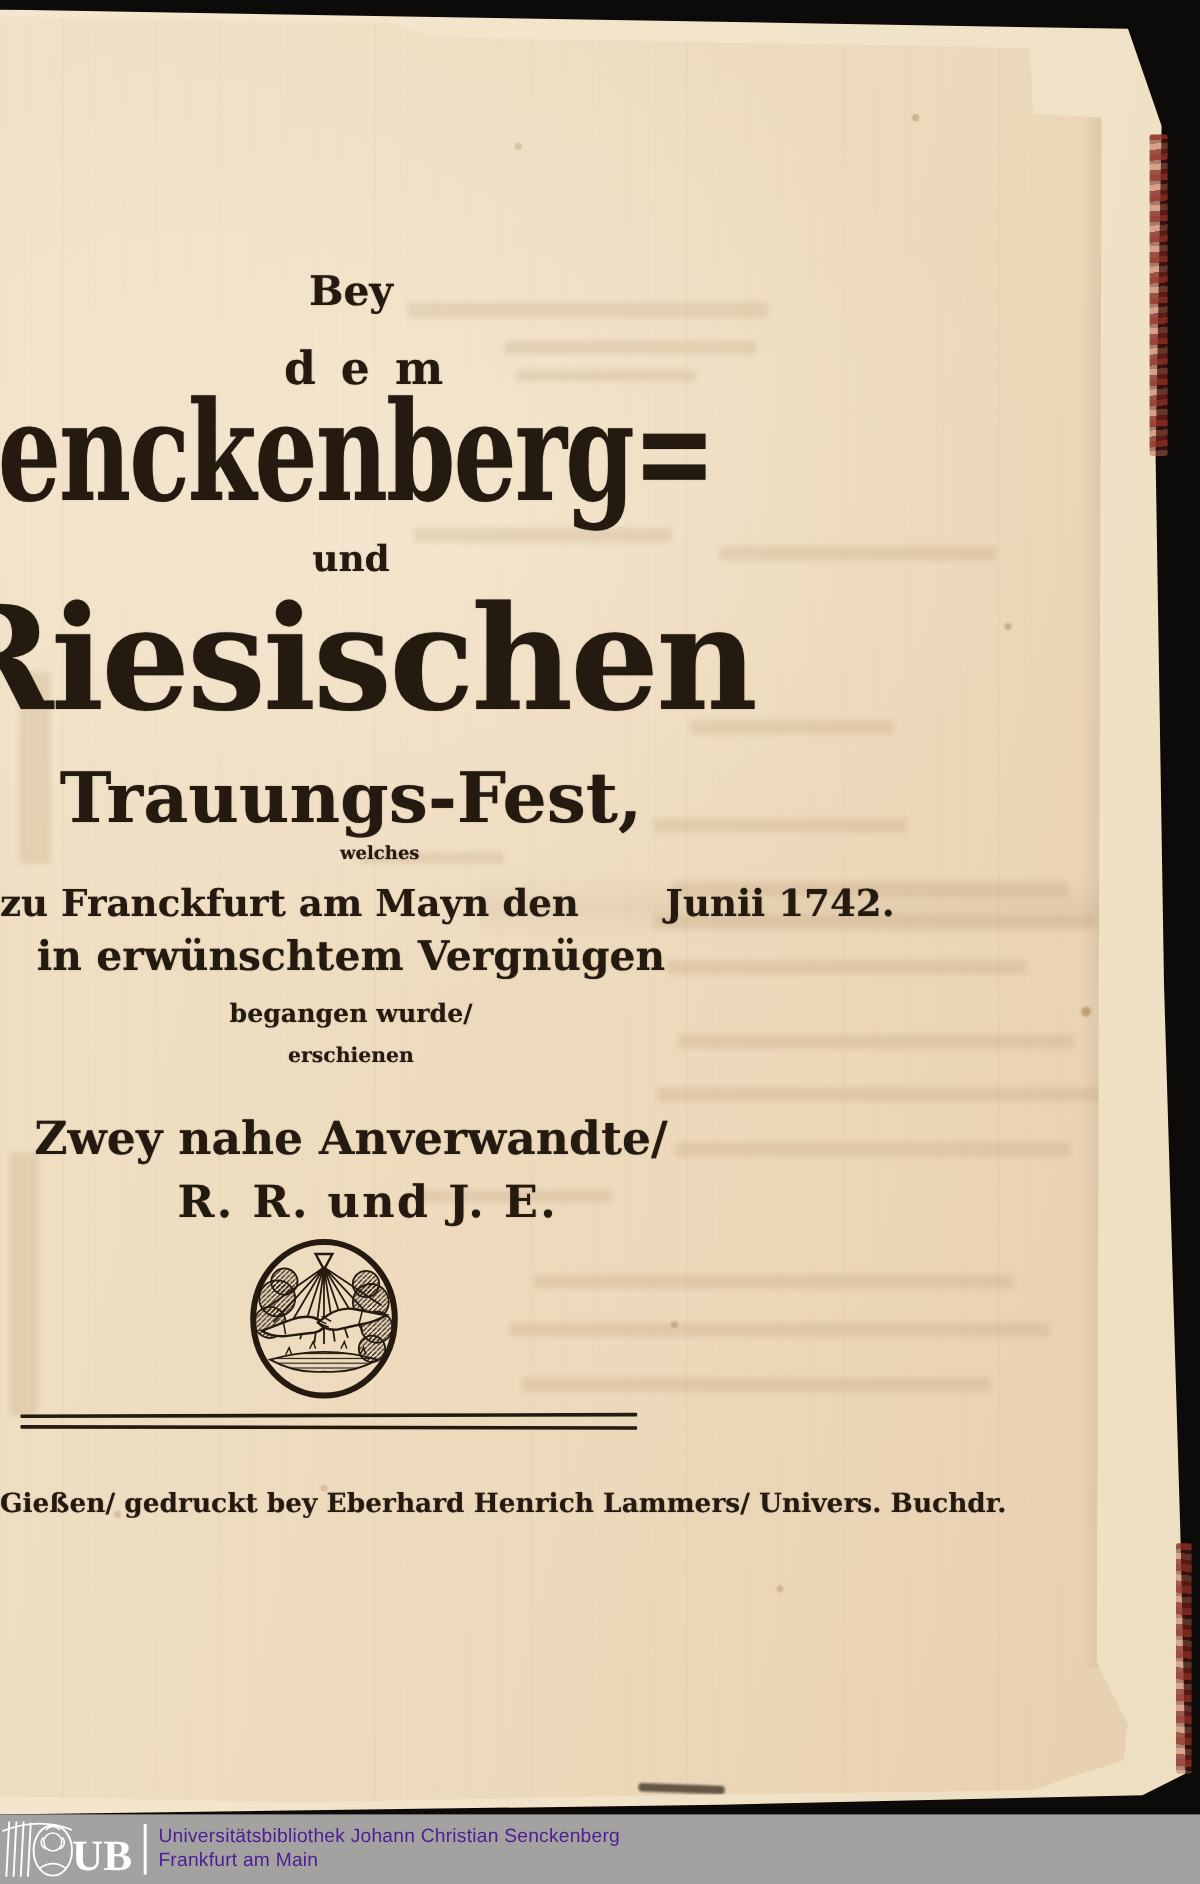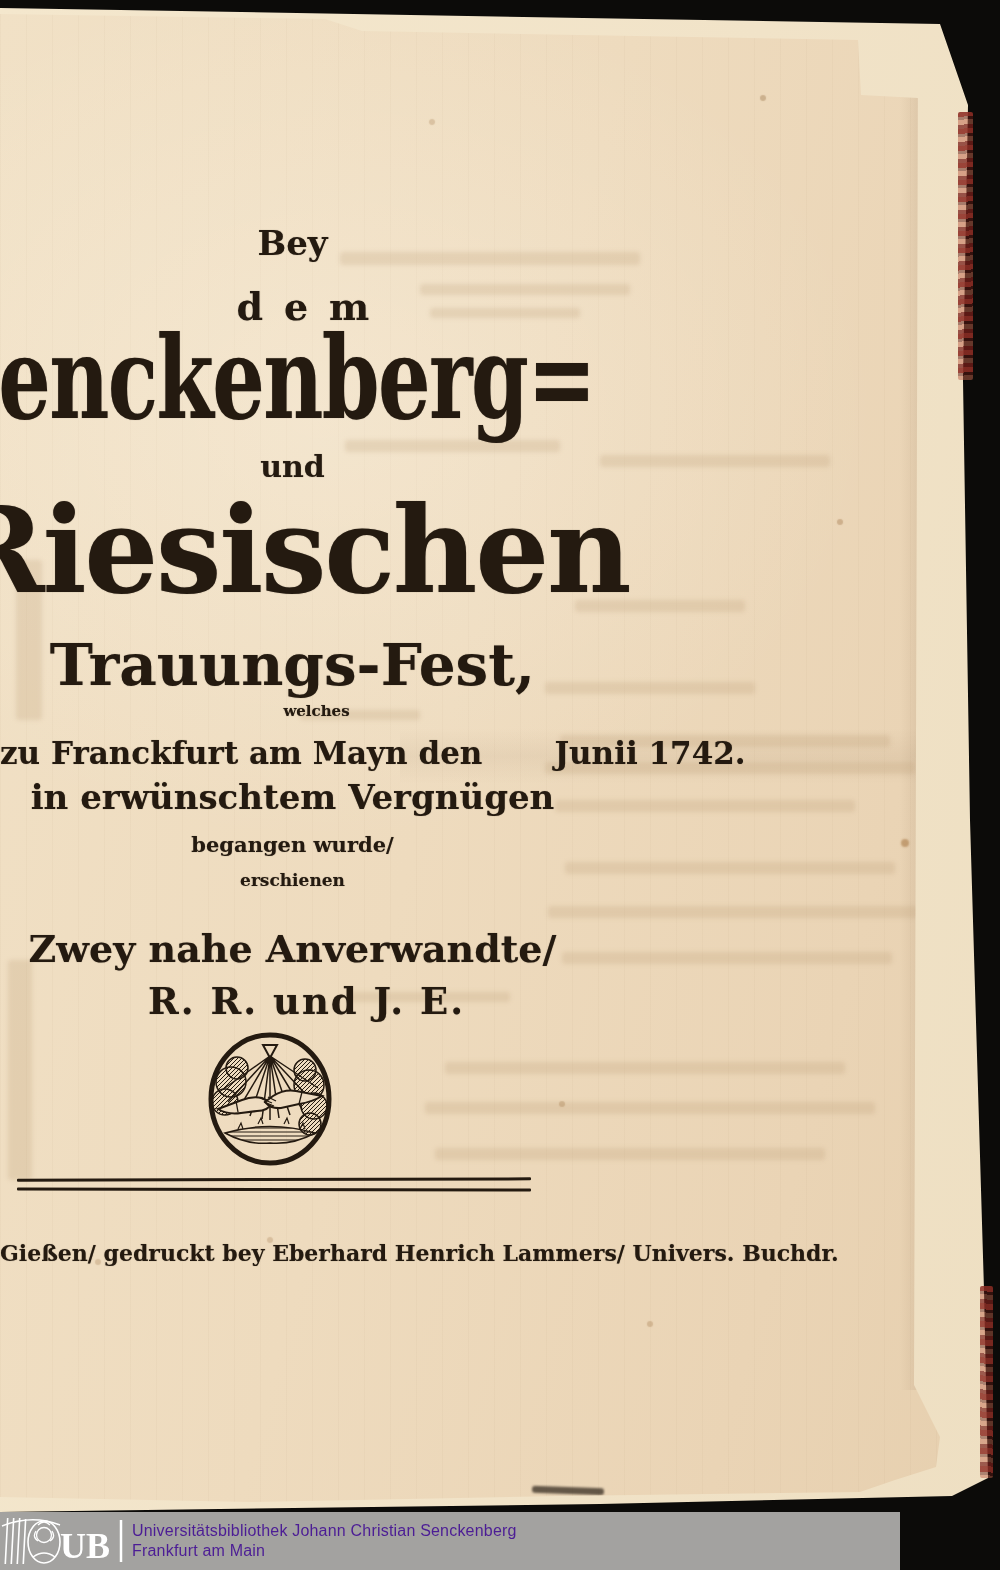--- a/index.html
+++ b/index.html
@@ -56,21 +56,21 @@
                838px 520px 1px 1px rgba(140,90,40,.30),
                761px 96px 1px 1px rgba(130,85,40,.30),
                560px 1102px 1px 1px rgba(140,90,40,.25),
                268px 1238px 1px 1px rgba(140,90,40,.22),
                430px 120px 1px 1px rgba(140,90,40,.22),
                96px 1260px 1px 1px rgba(140,90,40,.22),
                648px 1322px 1px 1px rgba(140,90,40,.25);}
   #smudge{position:absolute;left:532px;top:1487px;width:72px;height:7px;background:rgba(28,19,10,.65);
           filter:blur(1px);transform:rotate(2deg);border-radius:3px;}
   
-  #footer-bar{position:absolute;left:0;top:1512px;width:900px;height:58px;background:#a3a2a0;}
+  #footer-bar{position:absolute;left:0;top:1512px;width:1000px;height:58px;background:#a3a2a0;}
   #footer-text{position:absolute;left:132px;top:9px;color:#4c1d95;
     font-family:"Liberation Sans", sans-serif;font-size:16px;line-height:20px;letter-spacing:.2px;}
 </style>
 </head>
 <body>
 
 <div id="stage">
 
   <div id="underlay"></div>
   <div id="red-edge-top" class="red-edge"></div>

